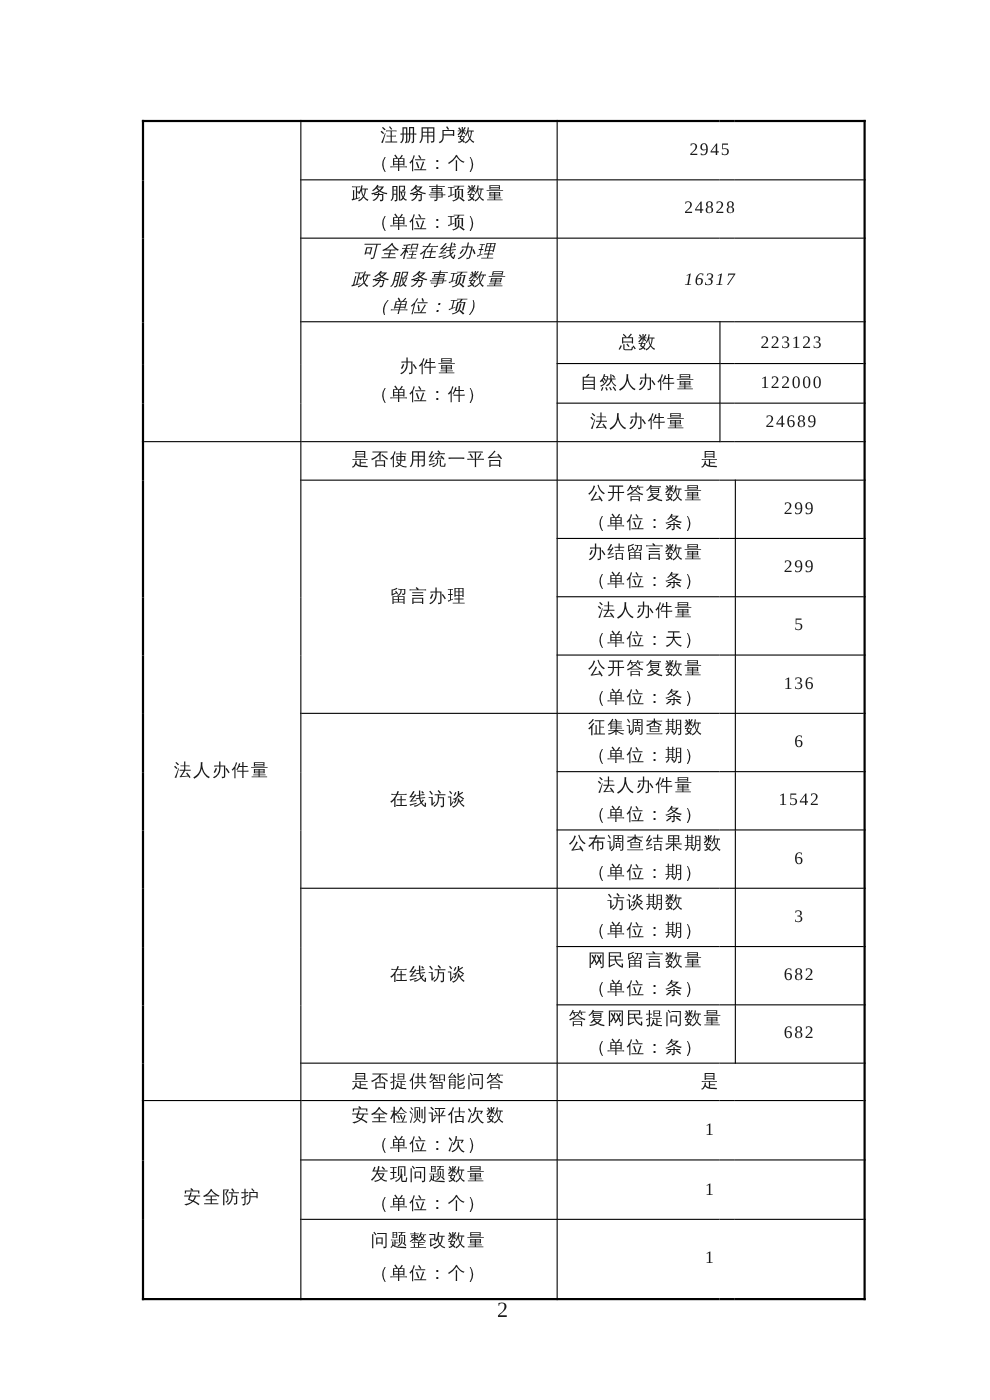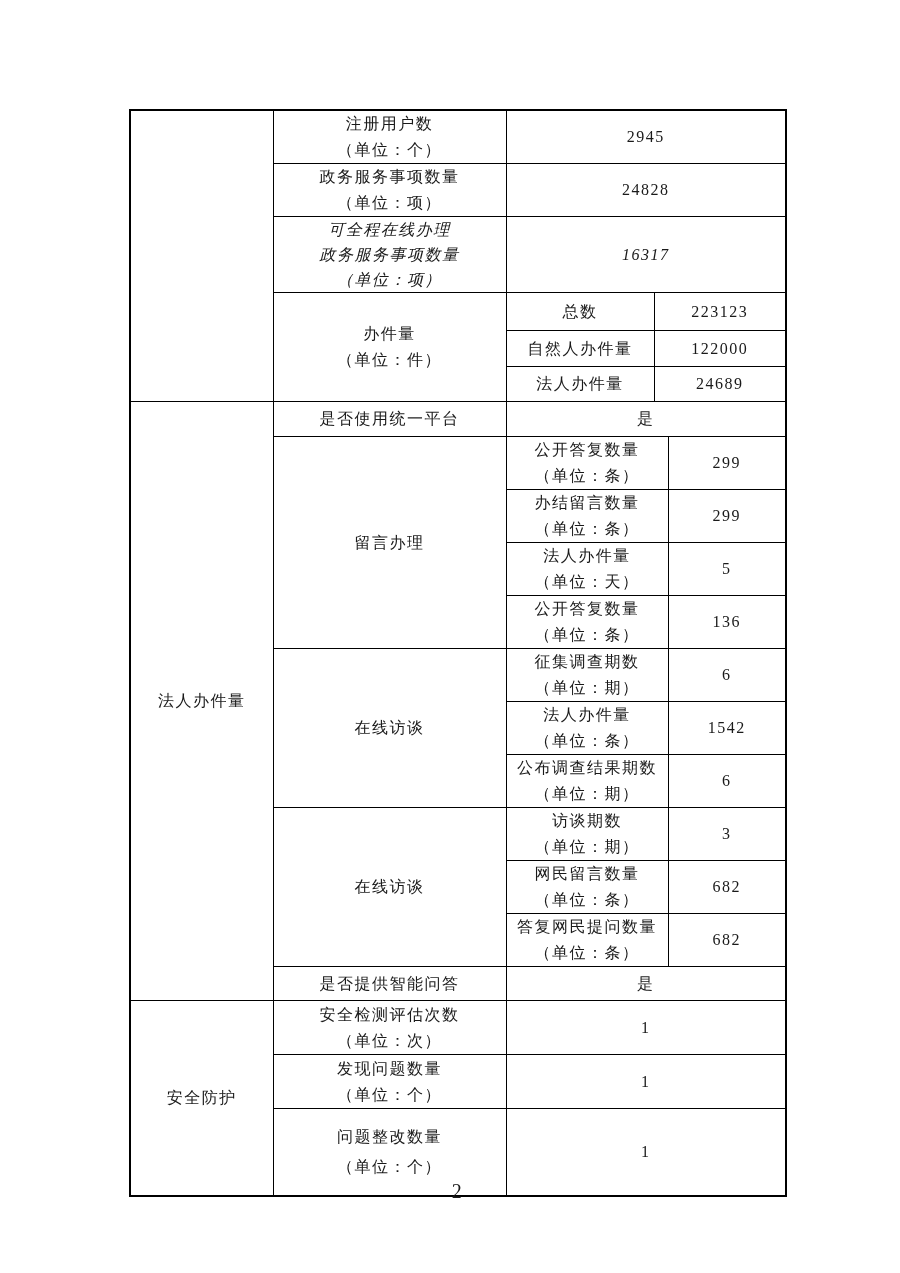--- a/index.html
+++ b/index.html
@@ -209,21 +209,21 @@
       </td>
       <td colspan="3" class="num">1</td>
     </tr>
     <tr style="height:54px">
       <td>
         <div>发现问题数量</div>
         <div>（单位：个）</div>
       </td>
       <td colspan="3" class="num">1</td>
     </tr>
-    <tr style="height:87px" class="last-row">
+    <tr style="height:72px" class="last-row">
       <td>
         <div>问题整改数量</div>
         <div>（单位：个）</div>
       </td>
       <td colspan="3" class="num">1</td>
     </tr>
   </tbody>
     </table>
 
   <div class="page-number">2</div>

